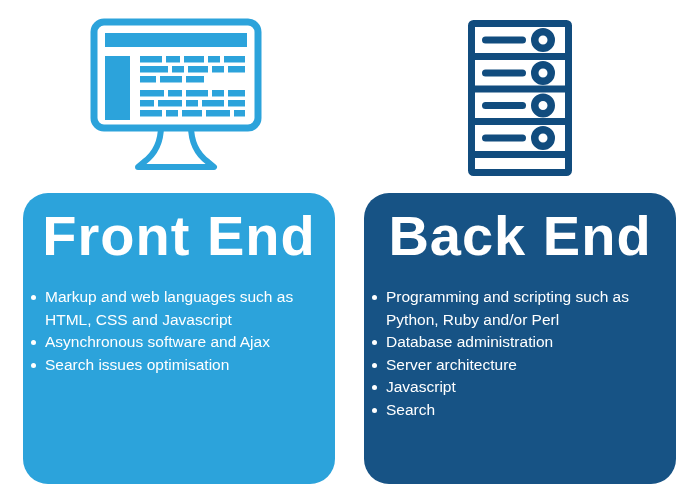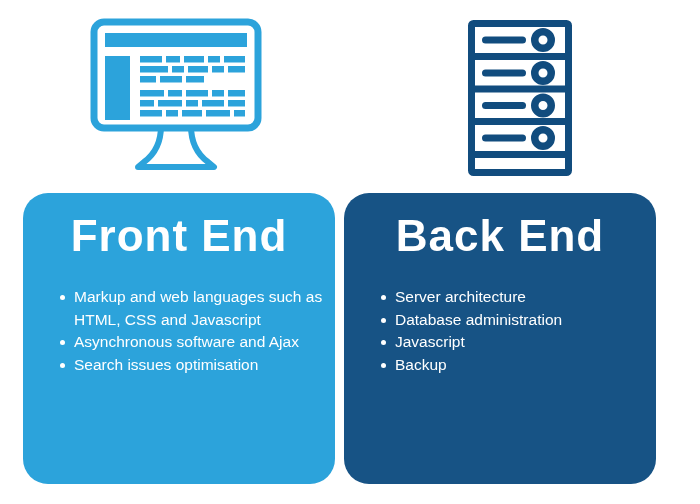--- a/index.html
+++ b/index.html
@@ -23,34 +23,34 @@
   .icon-server  { left: 468px; top: 20px; }
   .card {
     position: absolute;
     top: 193px;
     width: 312px;
     height: 291px;
     border-radius: 25px;
     color: var(--text-color);
   }
   .card-front { left: 23px;  background: var(--front-accent); }
-  .card-back  { left: 344px; background: var(--back-accent); }
+  .card-back  { left: 364px; background: var(--back-accent); }
   .card h2 {
     padding-top: 18px;
     text-align: center;
-    font-size: 44px;
+    font-size: 56px;
     line-height: 50px;
     font-weight: bold;
     letter-spacing: 1px;
     color: var(--text-color);
   }
   .card ul {
     list-style: none;
     margin-top: 25px;
-    padding-left: 36px;
+    padding-left: 7px;
   }
   .card li {
     position: relative;
     padding-left: 15px;
     max-width: 278px;
     font-size: 15.5px;
     line-height: 22.5px;
     color: var(--text-color);
   }
   .card li::before {
@@ -147,20 +147,21 @@
     <ul>
       <li>Markup and web languages such as HTML, CSS and Javascript</li>
       <li>Asynchronous software and Ajax</li>
       <li>Search issues optimisation</li>
     </ul>
   </section>
 
   <section class="card card-back">
     <h2>Back End</h2>
     <ul>
+      <li>Programming and scripting such as Python, Ruby and/or Perl</li>
+      <li>Database administration</li>
       <li>Server architecture</li>
-      <li>Database administration</li>
       <li>Javascript</li>
-      <li>Backup</li>
+      <li>Search</li>
     </ul>
   </section>
 
 </div>
 
 </body></html>

